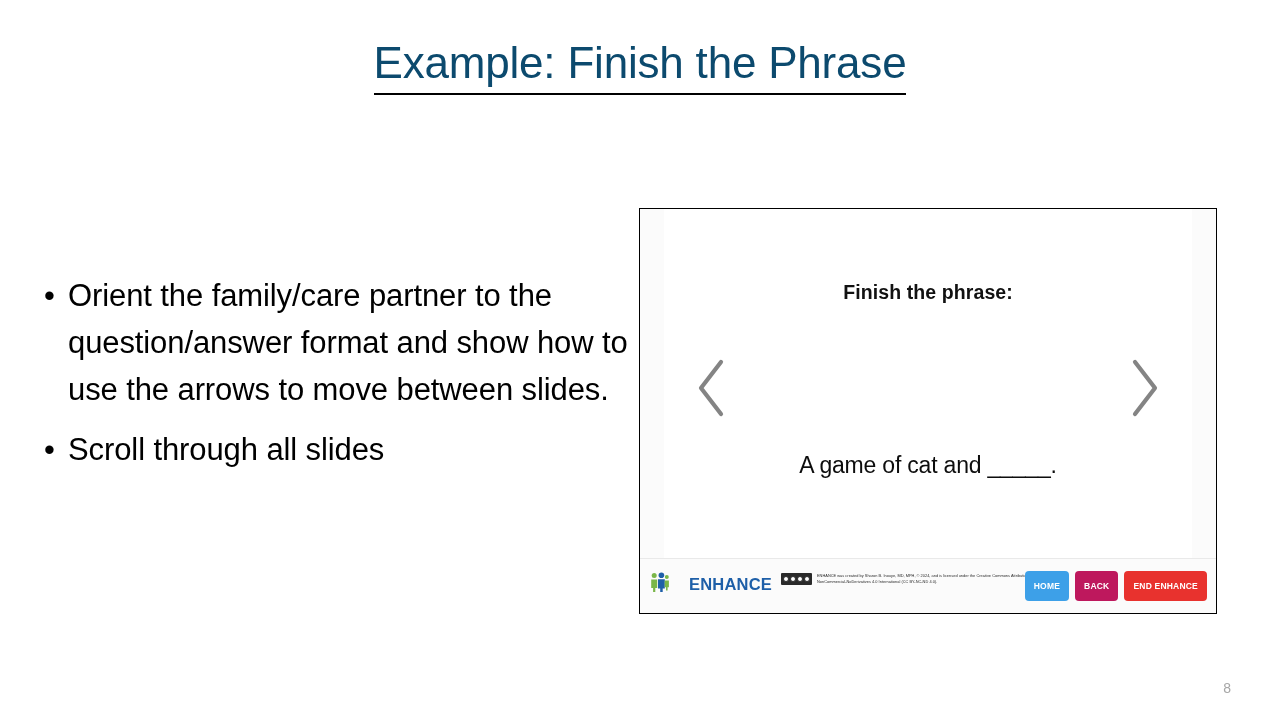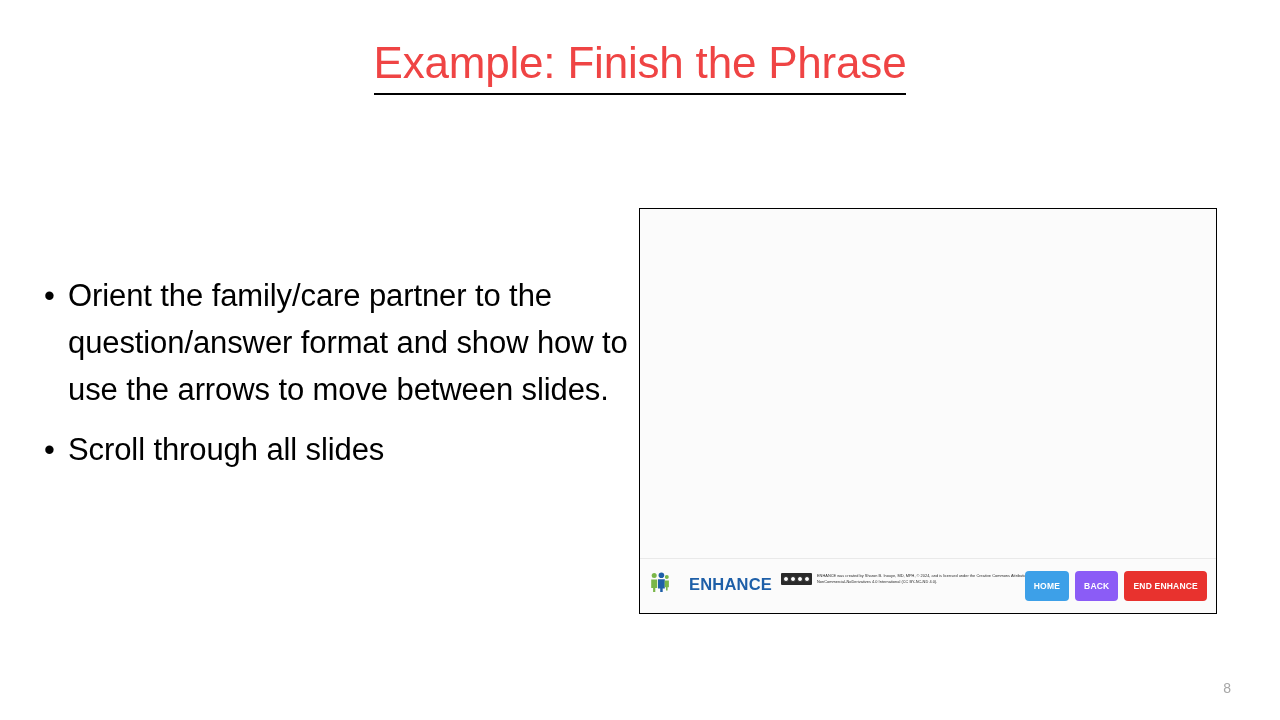--- a/index.html
+++ b/index.html
@@ -17,21 +17,21 @@
     -webkit-font-smoothing: antialiased;
   }
 
   
   #slide-title {
     position: absolute;
     left: 64px;
     top: 34px;
     width: 1152px;
     text-align: center;
-    color: #ef4444;
+    color: #0c4a6e;
   }
   #slide-title .title-line {
     display: block;
     font-family: "Liberation Sans Narrow", "Liberation Sans", sans-serif;
     font-size: 44px;
     line-height: 58px;
     font-weight: 400;
     letter-spacing: -0.2px;
     white-space: nowrap;
   }
@@ -208,21 +208,21 @@
     height: 27px;
     display: flex;
     align-items: center;
     justify-content: center;
     cursor: pointer;
     border: none;
     padding: 15px 9px;
     min-width: 42px;
   }
   .btn-home    { background: #3da0e8; }
-  .btn-back    { background: #8b5cf6; }
+  .btn-back    { background: #be185d; }
   .btn-end     { background: #e8322e; }
 
   
   #page-number {
     position: absolute;
     right: 49px;
     bottom: 24px;
     font-size: 14px;
     color: #a6a6a6;
     font-family: "Liberation Sans", sans-serif;
@@ -242,20 +242,38 @@
   </li>
   <li>
     <span class="bullet-dot">•</span>
     <span>Scroll through all slides</span>
   </li>
 </ul>
 
 <div id="app-screenshot-frame">
   <div class="app-inner">
 
+    <div class="app-card">
+
+      <div class="app-question-heading">Finish the phrase:</div>
+
+      <div class="chev chev-left">
+        <svg viewBox="0 0 34 62" xmlns="http://www.w3.org/2000/svg">
+          <polyline points="27,5 7,31 27,57" fill="none" stroke="#848484" stroke-width="4.2" stroke-linecap="round" stroke-linejoin="round"></polyline>
+        </svg>
+      </div>
+
+      <div class="chev chev-right">
+        <svg viewBox="0 0 34 62" xmlns="http://www.w3.org/2000/svg">
+          <polyline points="7,5 27,31 7,57" fill="none" stroke="#848484" stroke-width="4.2" stroke-linecap="round" stroke-linejoin="round"></polyline>
+        </svg>
+      </div>
+
+      <div class="app-prompt">A game of cat and _____.</div>
+    </div>
 
     <div class="app-footer">
 
       <div class="enhance-logo">
         <span class="logo-mark">
           <svg width="19" height="20" viewBox="0 0 19 20" xmlns="http://www.w3.org/2000/svg">
             <circle cx="4.2" cy="3.6" r="2.5" fill="#7ab648"></circle>
             <path d="M1.2 7.6h6v8.4h-1.9v4h-2.2v-4H1.2z" fill="#7ab648"></path>
             <circle cx="11.4" cy="3.2" r="2.8" fill="#1e5fa8"></circle>
             <path d="M8.0 7.2h6.8v9.2h-2.1v4.2h-2.5v-4.2H8.0z" fill="#1e5fa8"></path>

